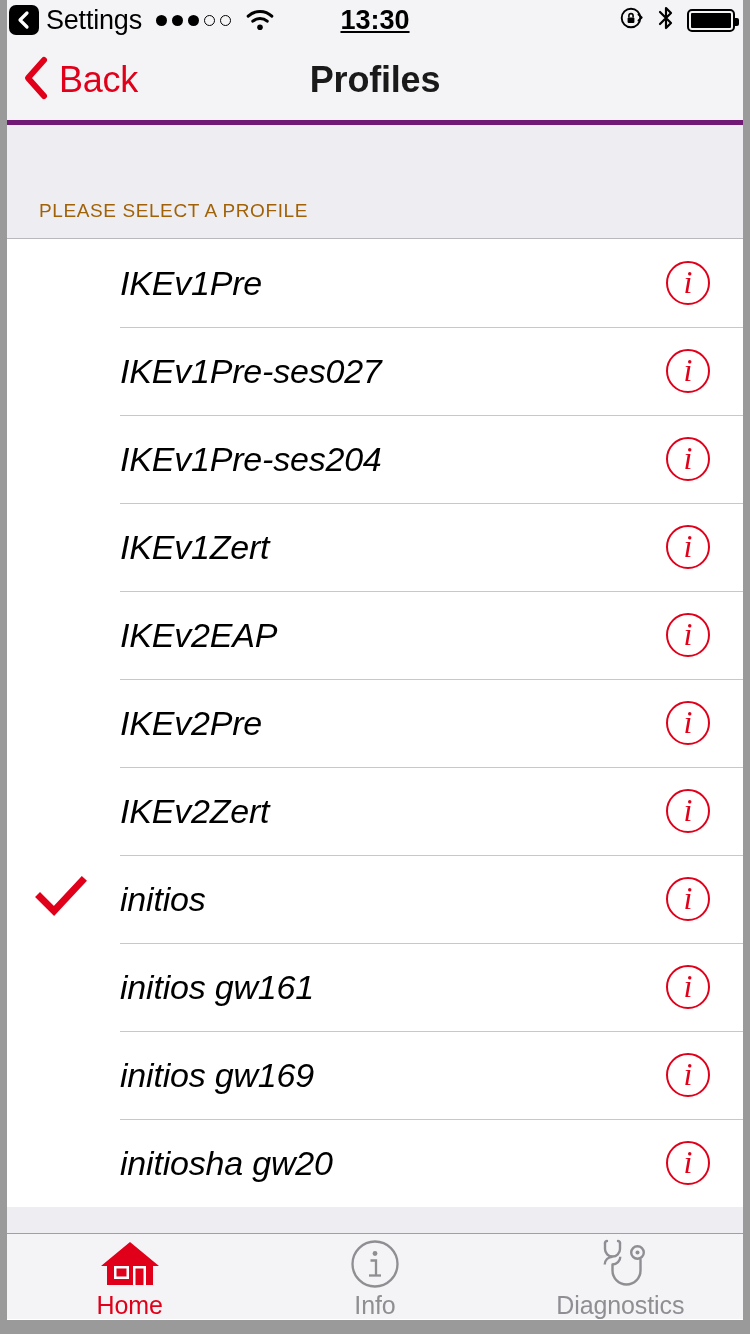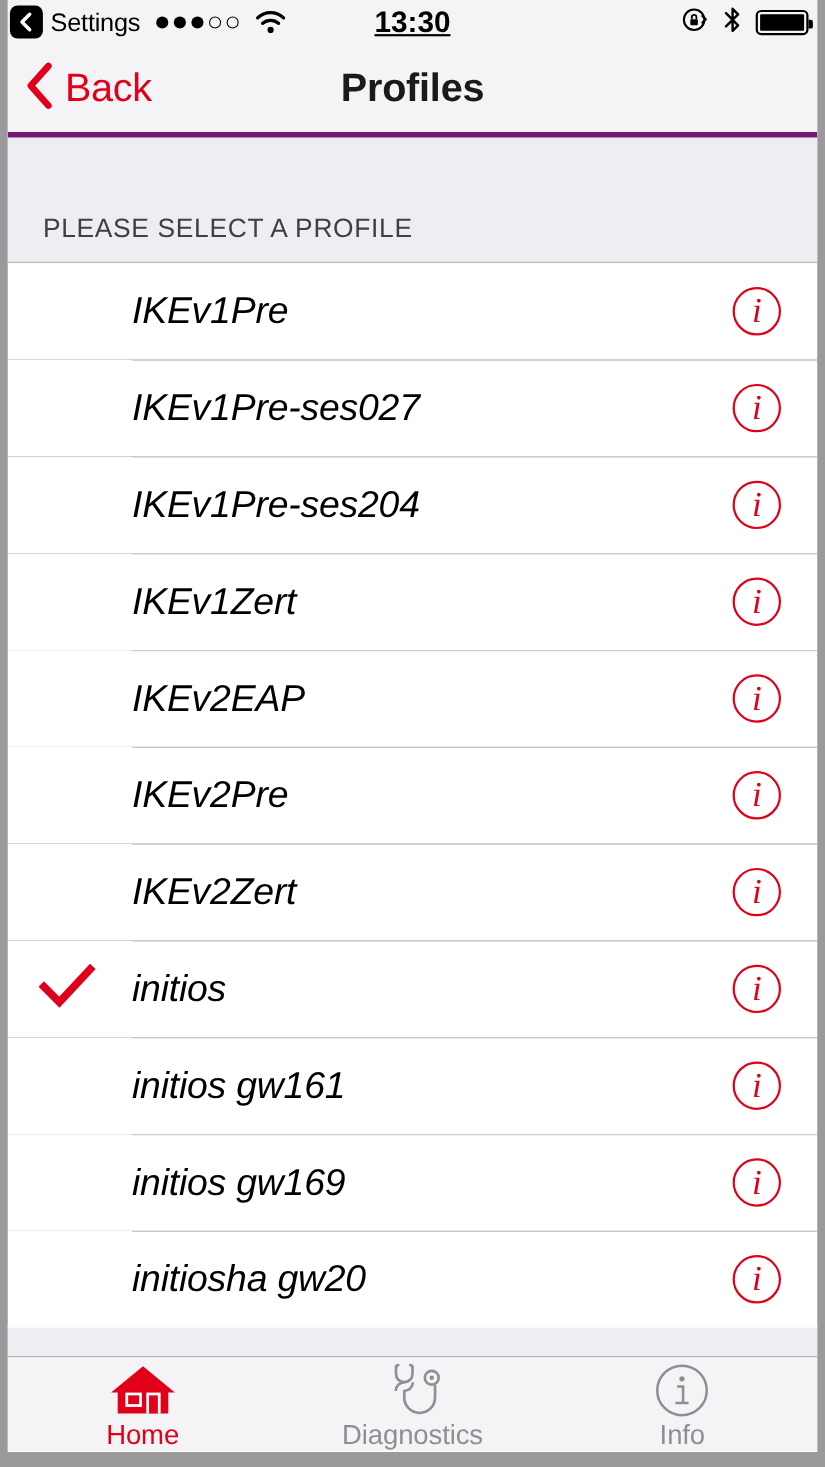--- a/index.html
+++ b/index.html
@@ -52,21 +52,21 @@
     height: 30px;
     border-radius: 7px;
     background: #000;
     display: flex;
     align-items: center;
     justify-content: center;
     flex: none;
   }
   .sb-backbadge svg { display: block; }
   .sb-appname {
-    font-size: 23px;
+    font-size: 27px;
     color: #000;
     margin-left: 7px;
     letter-spacing: -0.2px;
     line-height: 1;
   }
   .sb-dots {
     display: flex;
     align-items: center;
     margin-left: 14px;
     gap: 5px;
@@ -158,22 +158,22 @@
   .section-header {
     height: 114px;
     background: #eeeef2;
     border-bottom: 1px solid #b9b9bd;
     box-sizing: border-box;
     display: flex;
     align-items: flex-end;
     padding: 0 0 16px 32px;
   }
   .section-header-text {
-    font-size: 24px;
-    color: #404040;
+    font-size: 19px;
+    color: #a16207;
     letter-spacing: 0.6px;
   }
 
   
   .list {
     background: #404040;
     height: 965px;
     box-sizing: border-box;
     border-bottom: 6px solid #a3a3a3;
     font-style: italic;
@@ -474,46 +474,46 @@
       <div class="tab-icon">
         <svg width="62" height="48" viewBox="0 0 62 48">
           <path d="M31 2 L60 26 L54 26 L54 45 L8 45 L8 26 L2 26 Z" fill="#e1001a"></path>
           <rect x="15" y="26" width="15" height="13" fill="#ffffff"></rect>
           <rect x="17.5" y="28.5" width="10" height="8" fill="#e1001a"></rect>
           <rect x="34" y="26" width="13" height="19" fill="#ffffff"></rect>
           <rect x="36.5" y="28.5" width="8" height="16.5" fill="#e1001a"></rect>
         </svg>
       </div>
       <div class="tab-label">Home</div>
+    </div>
+
+    <div class="tab inactive">
+      <div class="tab-icon">
+        <svg width="50" height="50" viewBox="0 0 50 50">
+          <circle cx="25" cy="25" r="22.5" fill="none" stroke="#8e8e93" stroke-width="2.3"></circle>
+          <circle cx="25" cy="14.5" r="2.4" fill="#8e8e93"></circle>
+          <path d="M20.5 21.5 h5.5 v15" fill="none" stroke="#8e8e93" stroke-width="2.3"></path>
+          <path d="M19 36.5 h12" fill="none" stroke="#8e8e93" stroke-width="2.3"></path>
+        </svg>
+      </div>
+      <div class="tab-label">Info</div>
     </div>
 
     <div class="tab inactive">
       <div class="tab-icon">
         <svg width="56" height="50" viewBox="0 0 56 50">
           <path d="M13 4 v6 a7.5 7.5 0 0 0 15 0 v-6" fill="none" stroke="#8e8e93" stroke-width="2.4" stroke-linecap="round"></path>
           <path d="M20.5 25.5 a7.8 7.8 0 0 0 7.8 -7.8" fill="none" stroke="#8e8e93" stroke-width="2.4"></path>
           <path d="M20.5 17.7 a7.8 7.8 0 0 0 -7.8 7.8" fill="none" stroke="#8e8e93" stroke-width="2.4"></path>
           <path d="M20.5 25.5 v6 a14 14 0 0 0 28 0 v-11" fill="none" stroke="#8e8e93" stroke-width="2.4" stroke-linecap="round"></path>
           <circle cx="45.5" cy="13.5" r="6.3" fill="none" stroke="#8e8e93" stroke-width="2.4"></circle>
           <circle cx="45.5" cy="13.5" r="2" fill="#8e8e93"></circle>
           <path d="M13 4 a2 2 0 0 1 2 -2" fill="none" stroke="#8e8e93" stroke-width="2.4" stroke-linecap="round"></path>
           <path d="M28 4 a2 2 0 0 0 -2 -2" fill="none" stroke="#8e8e93" stroke-width="2.4" stroke-linecap="round"></path>
         </svg>
       </div>
       <div class="tab-label">Diagnostics</div>
     </div>
 
-    <div class="tab inactive">
-      <div class="tab-icon">
-        <svg width="50" height="50" viewBox="0 0 50 50">
-          <circle cx="25" cy="25" r="22.5" fill="none" stroke="#8e8e93" stroke-width="2.3"></circle>
-          <circle cx="25" cy="14.5" r="2.4" fill="#8e8e93"></circle>
-          <path d="M20.5 21.5 h5.5 v15" fill="none" stroke="#8e8e93" stroke-width="2.3"></path>
-          <path d="M19 36.5 h12" fill="none" stroke="#8e8e93" stroke-width="2.3"></path>
-        </svg>
-      </div>
-      <div class="tab-label">Info</div>
-    </div>
-
   </div>
 
  </div>
 </div>
 
 </body></html>

